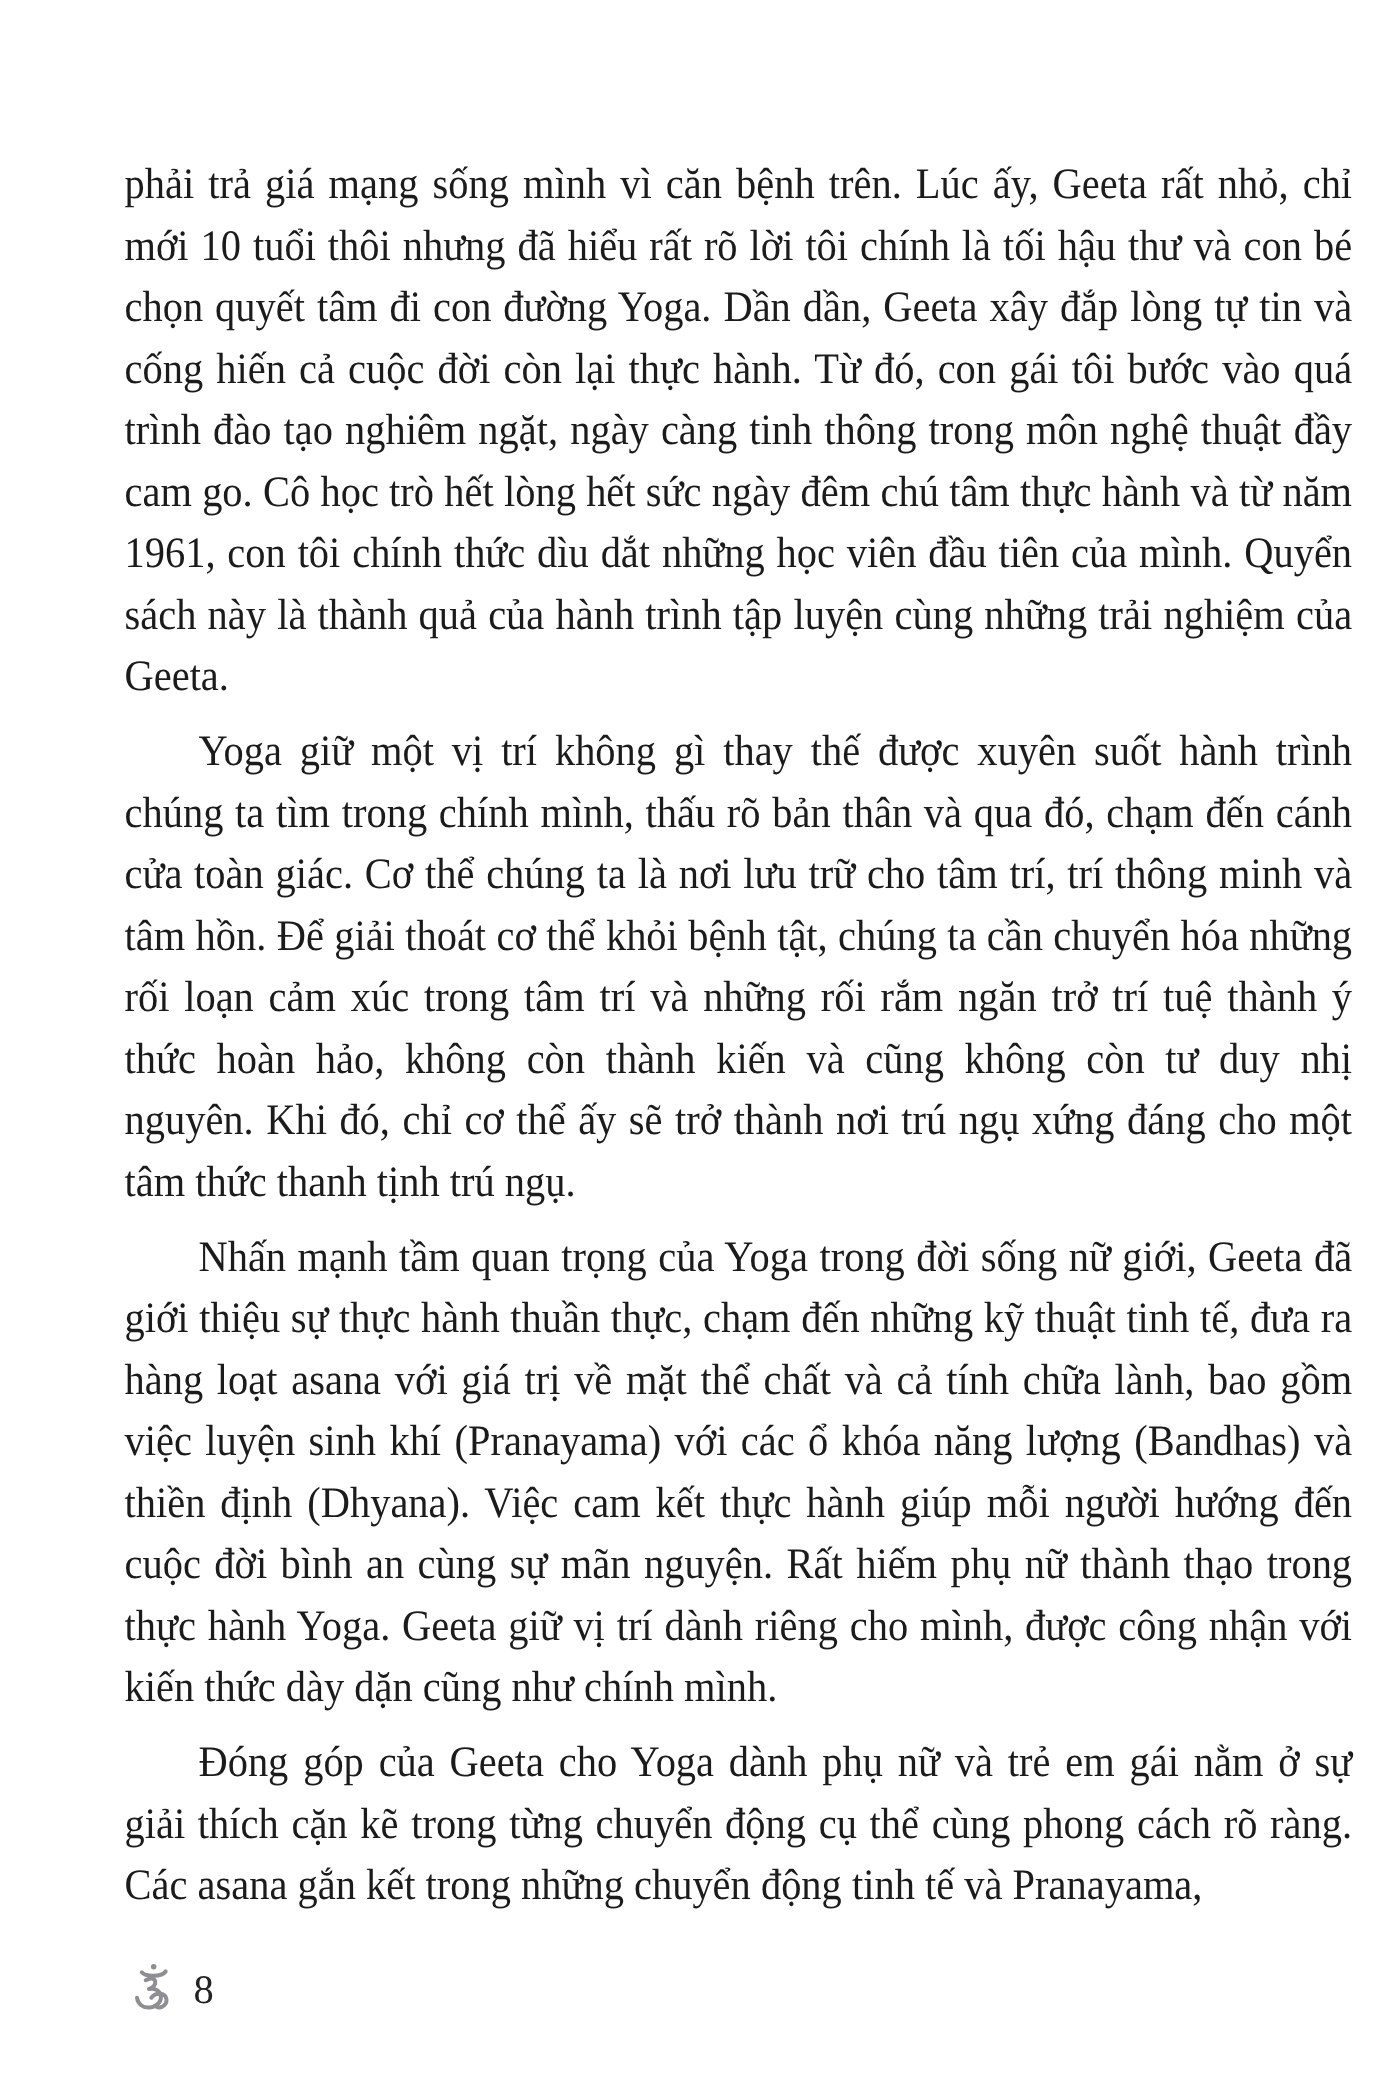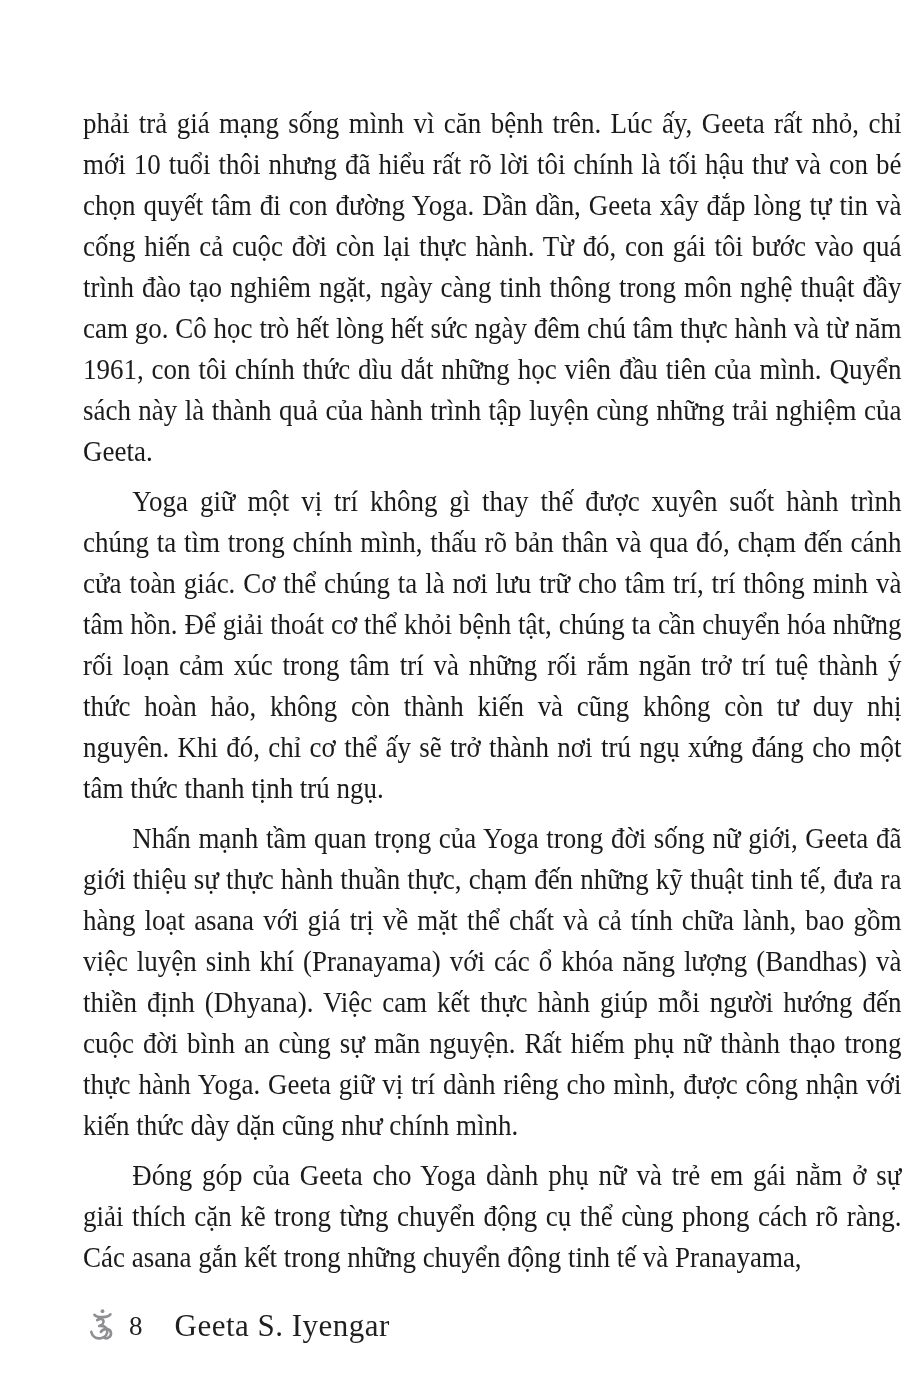--- a/index.html
+++ b/index.html
@@ -79,16 +79,15 @@
       <svg width="34" height="36" viewBox="0 0 64 66" aria-hidden="true">
         <g fill="none" stroke-width="5" stroke-linecap="round" stroke-linejoin="round" stroke="#8e8e93">
           <path d="M21,22 C34,14 38,29 25,33 C43,30 46,52 28,56 C17,58 11,51 10,44"></path>
           <path d="M28,44 C34,36 46,38 47,46 C48,54 38,59 33,54"></path>
           <path d="M16,12 C21,18 41,18 46,11"></path>
         </g>
         <circle cx="31" cy="5" r="3.5" fill="#8e8e93"></circle>
       </svg>
     </span>
     <span class="page-number">8</span>
-    <span class="footer-title">Geeta S. Iyengar</span>
   </footer>
 
 </div>
 
 </body></html>

